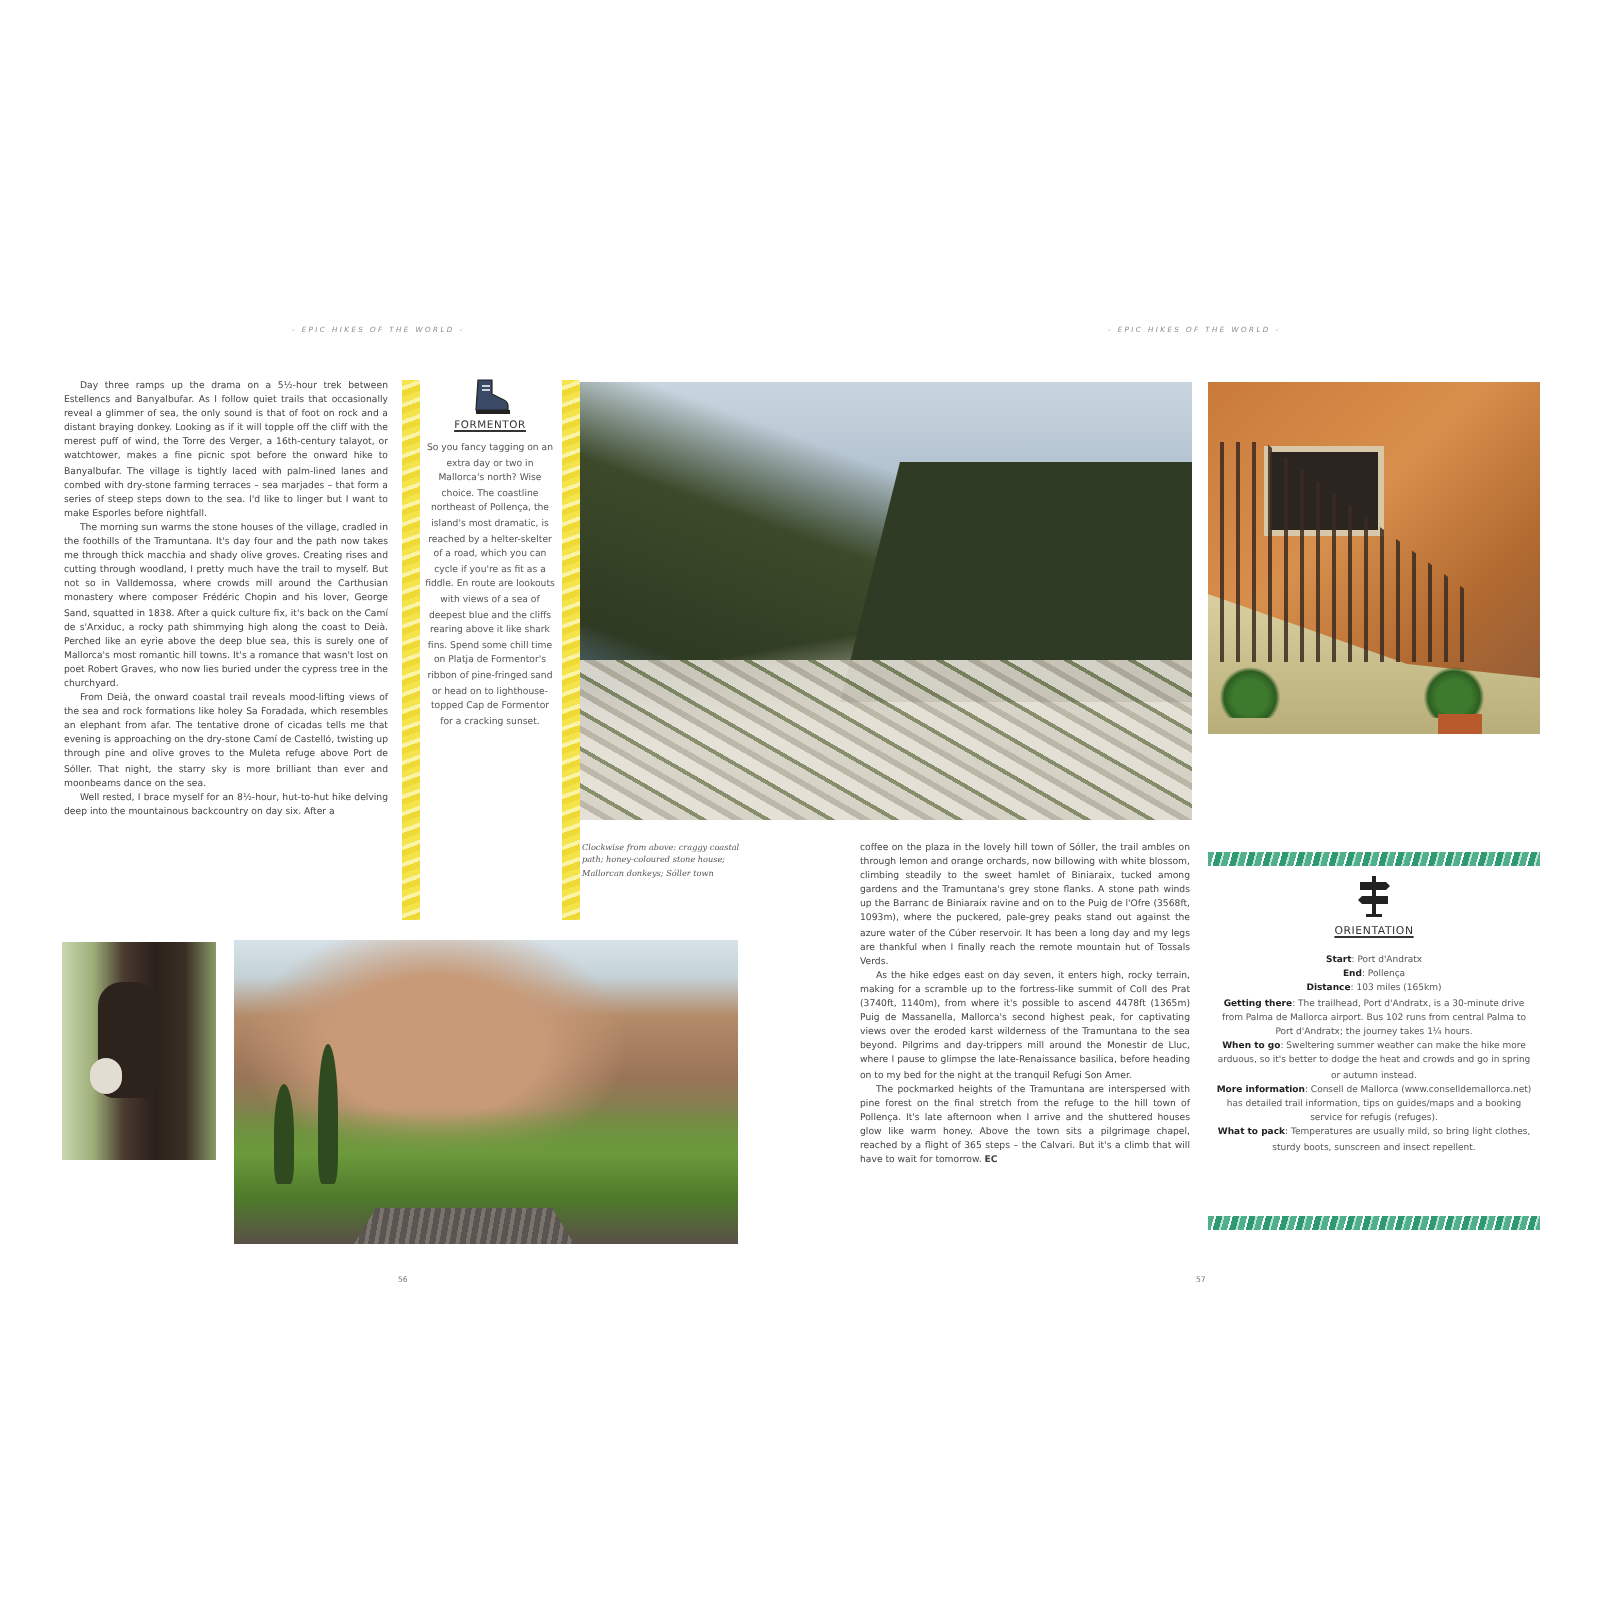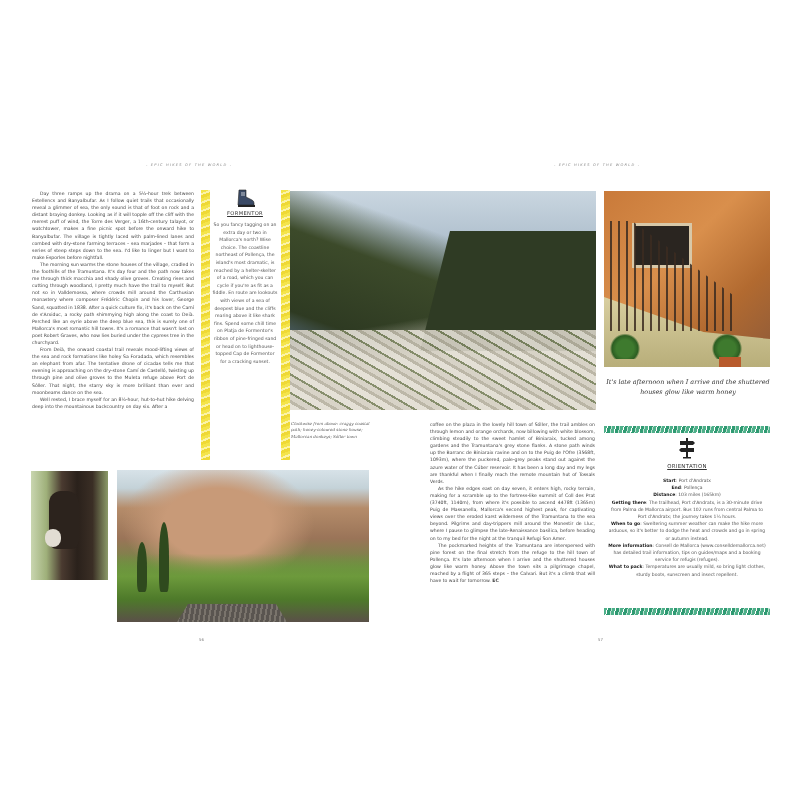--- a/index.html
+++ b/index.html
@@ -105,21 +105,20 @@
 
   <div class="photo photo-stairs">
     <div class="stairs-window"></div>
     <div class="stairs-steps"></div>
     <div class="stairs-rail"></div>
     <div class="plant p1"></div>
     <div class="plant p2"></div>
     <div class="pot"></div>
   </div>
 
-  <div class="pull-quote">It's late afternoon when I arrive and the shuttered houses glow like warm honey</div>
 
   <div class="green-band band-1"></div>
 
   <div class="signpost-icon">
     <svg width="22" height="22" viewBox="0 0 22 22">
       <rect x="10" y="1" width="2" height="20" fill="#222"></rect>
       <path d="M4 4 h13 l2 2 l-2 2 h-13 z" fill="#222"></path>
       <path d="M18 11 h-13 l-2 2 l2 2 h13 z" fill="#222"></path>
       <rect x="7" y="20" width="8" height="1.5" fill="#222"></rect>
     </svg>

